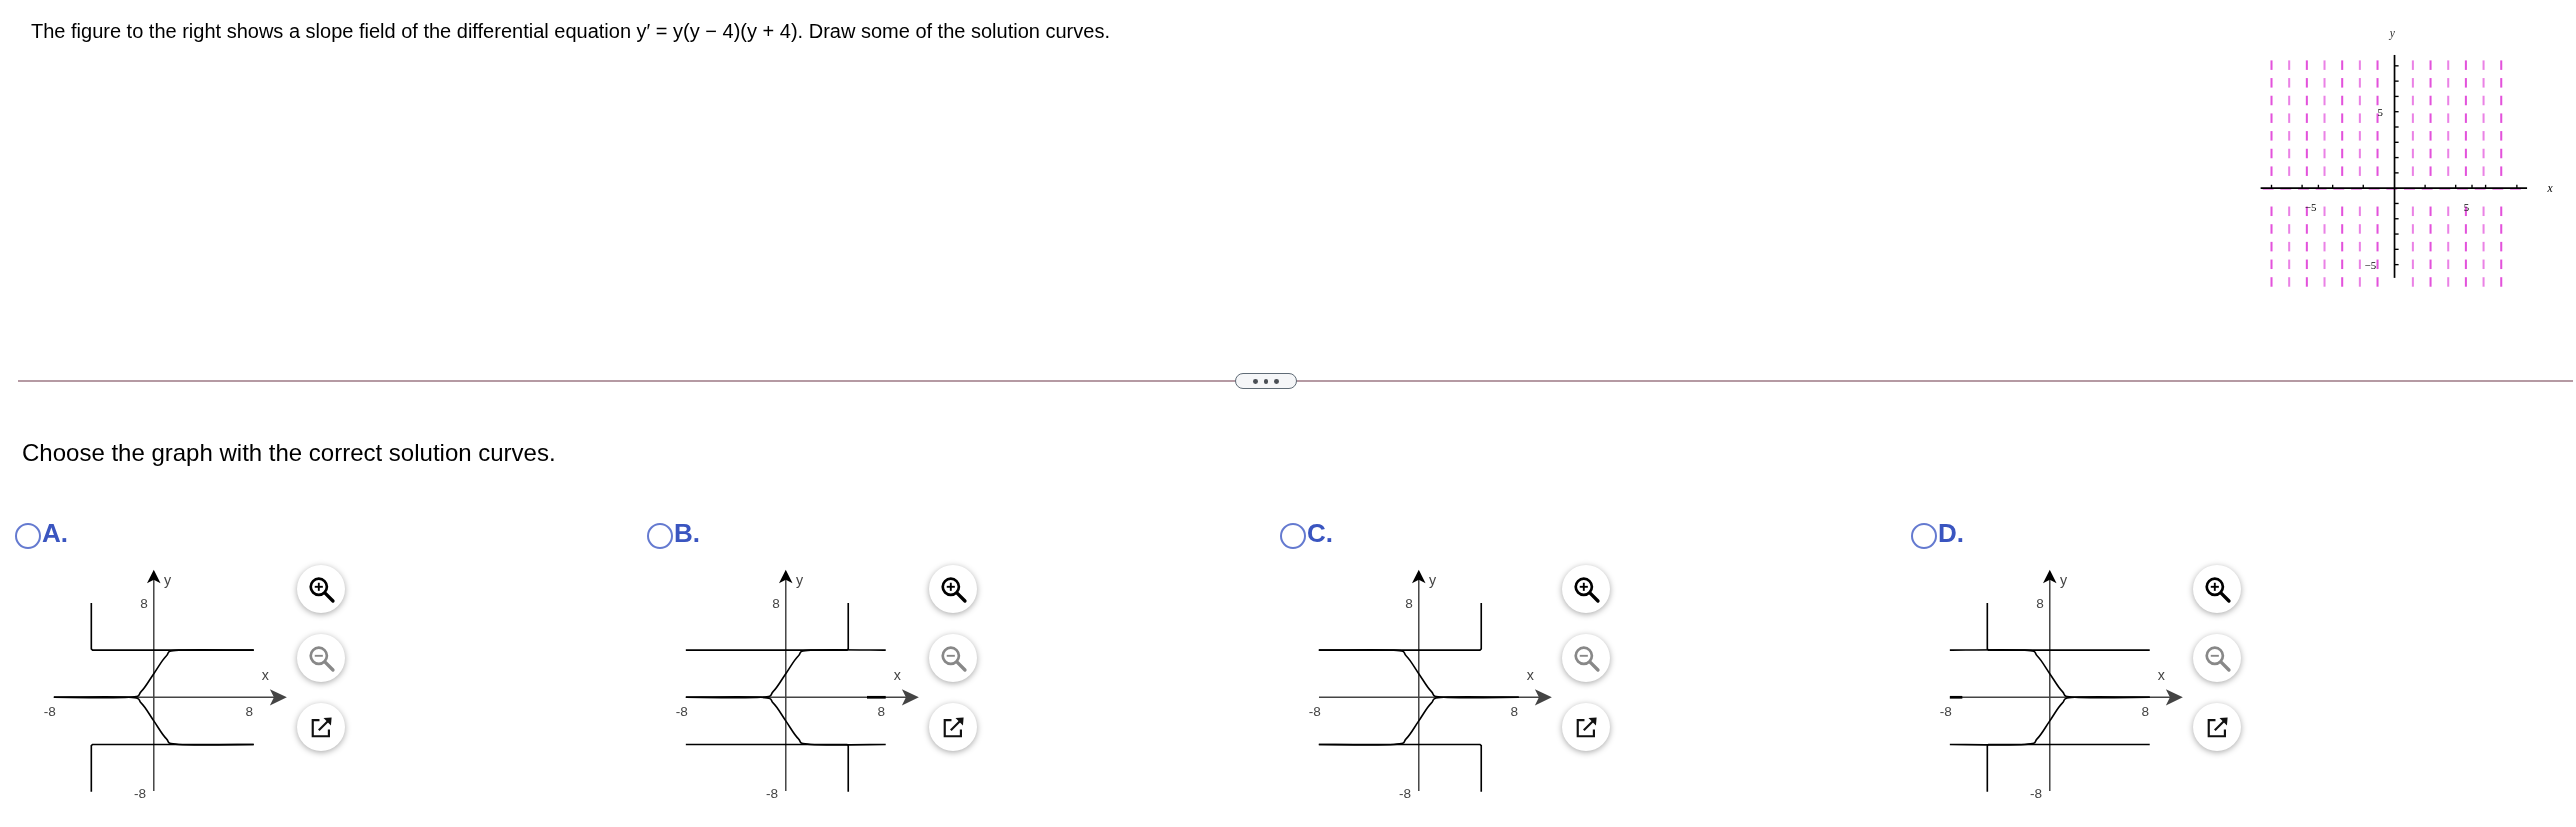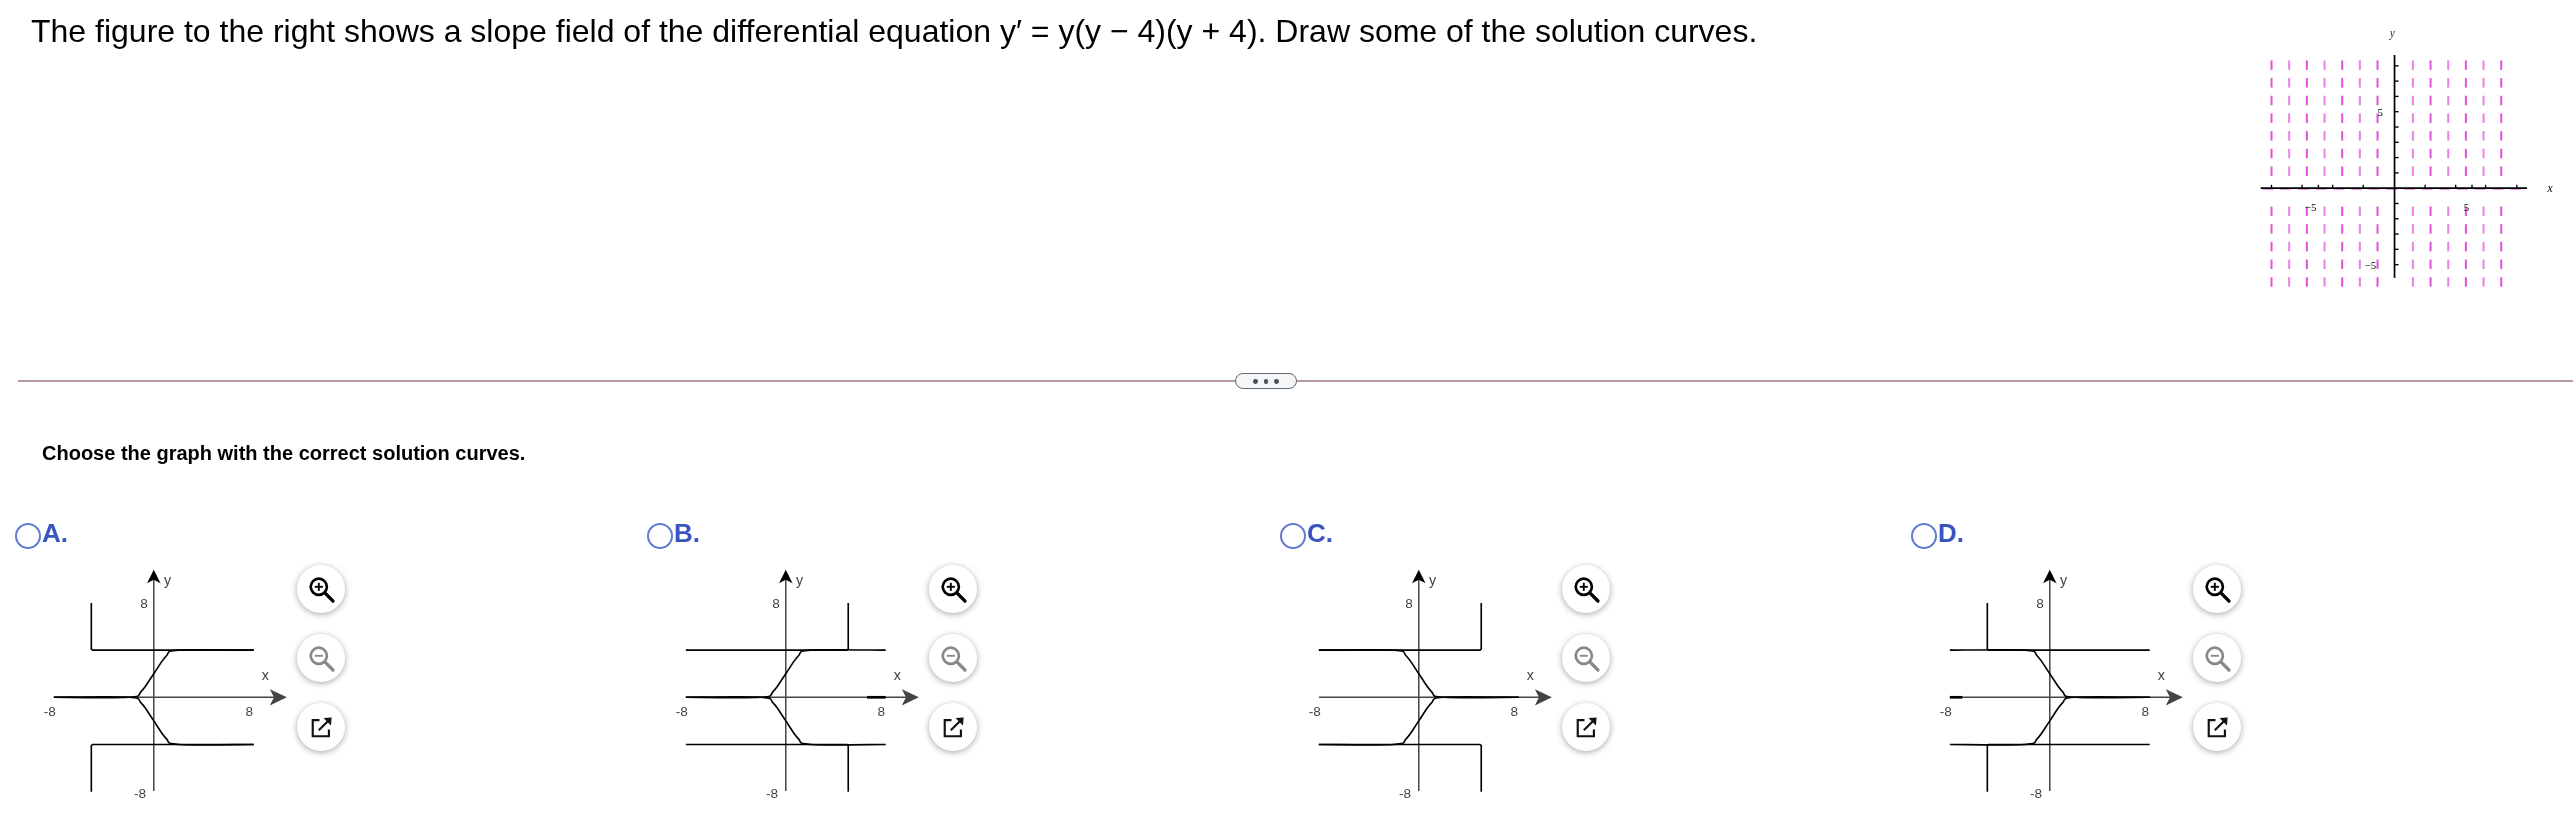--- a/index.html
+++ b/index.html
@@ -1,24 +1,24 @@
 <!DOCTYPE html>
 <html style="font-size:11px"><head>
 <meta charset="utf-8">
 <style>
   html, body { margin:0; padding:0; background:#ffffff; }
   body { width:2576px; height:828px; position:relative; overflow:hidden;
          font-family:"Liberation Sans", sans-serif; color:#000; }
-  .question { position:absolute; left:31px; top:16.3px; font-size:32px; line-height:30px; white-space:nowrap; }
+  .question { position:absolute; left:31px; top:16.3px; font-size:20px; line-height:30px; white-space:nowrap; }
   .slope-field { position:absolute; left:2245px; top:13.6px; width:331px; height:313px; }
   .divider { position:absolute; left:17.7px; top:380px; width:2555px; height:2px; background:#b59aa3; }
   .more-btn { position:absolute; left:1235px; top:373px; width:60px; height:14.3px; border:1.7px solid #5f6b76;
               border-radius:9.5px; background:#f5f6f8; display:flex; align-items:center; justify-content:center; gap:5.4px; cursor:pointer; }
   .more-btn .dot { width:4.8px; height:4.8px; border-radius:50%; background:#4a4f55; }
-  .prompt { position:absolute; left:42px; top:438px; font-size:20px; line-height:30px; white-space:nowrap;font-weight:bold; }
+  .prompt { position:absolute; left:22px; top:438px; font-size:24px; line-height:30px; white-space:nowrap; }
   .option { position:absolute; top:517px; width:422px; height:311px; }
   .radio { position:absolute; left:15px; top:6.1px; width:22px; height:22px; border:2px solid #4a63c8;
            border-radius:50%; background:#fff; cursor:pointer; box-sizing:content-box; opacity:.85; }
   .opt-label { position:absolute; left:42px; top:1.4px; font-size:26px; font-weight:bold; color:#3a55c0; line-height:31px; cursor:pointer; }
   .graph { position:absolute; left:37px; top:41px; width:258px; height:265px; }
   .tool-btn { position:absolute; left:297px; width:48px; height:48px; border-radius:50%; background:#fff;
               box-shadow:0 1.4px 6.8px rgba(0,0,0,.35); display:flex; align-items:center; justify-content:center; cursor:pointer; }
   .tool-btn svg { width:31px; height:31px; }
 </style>
 </head>

